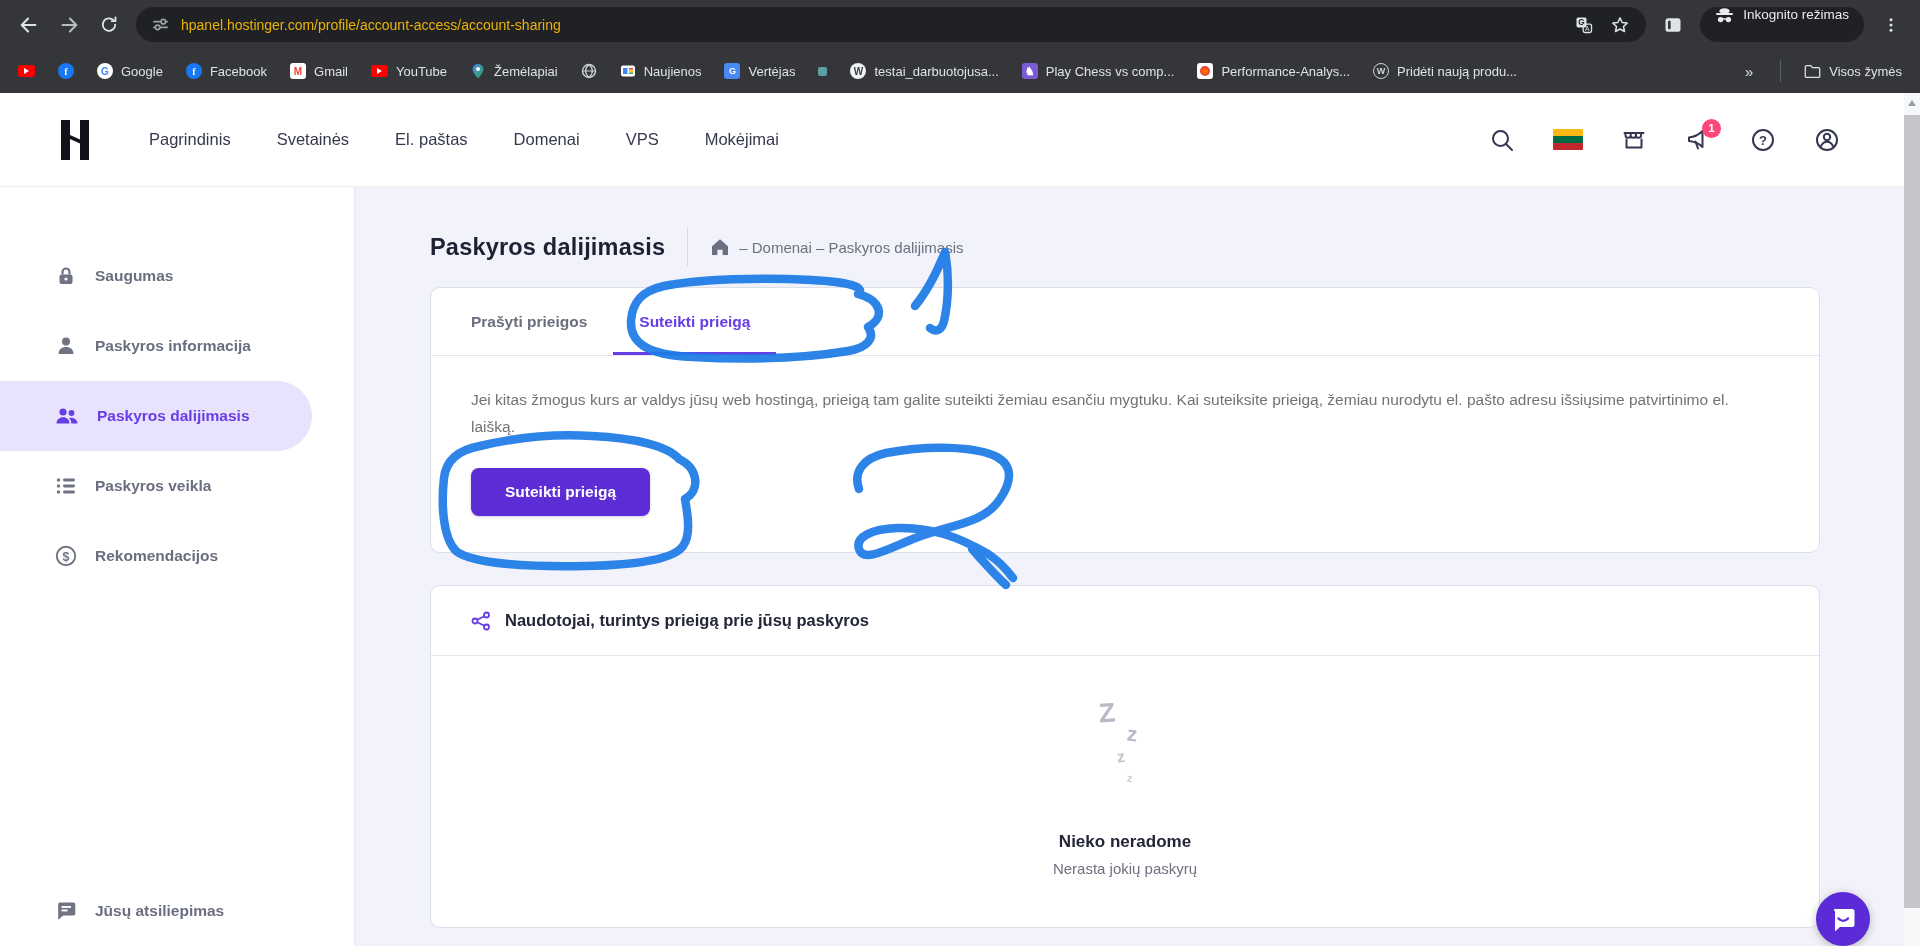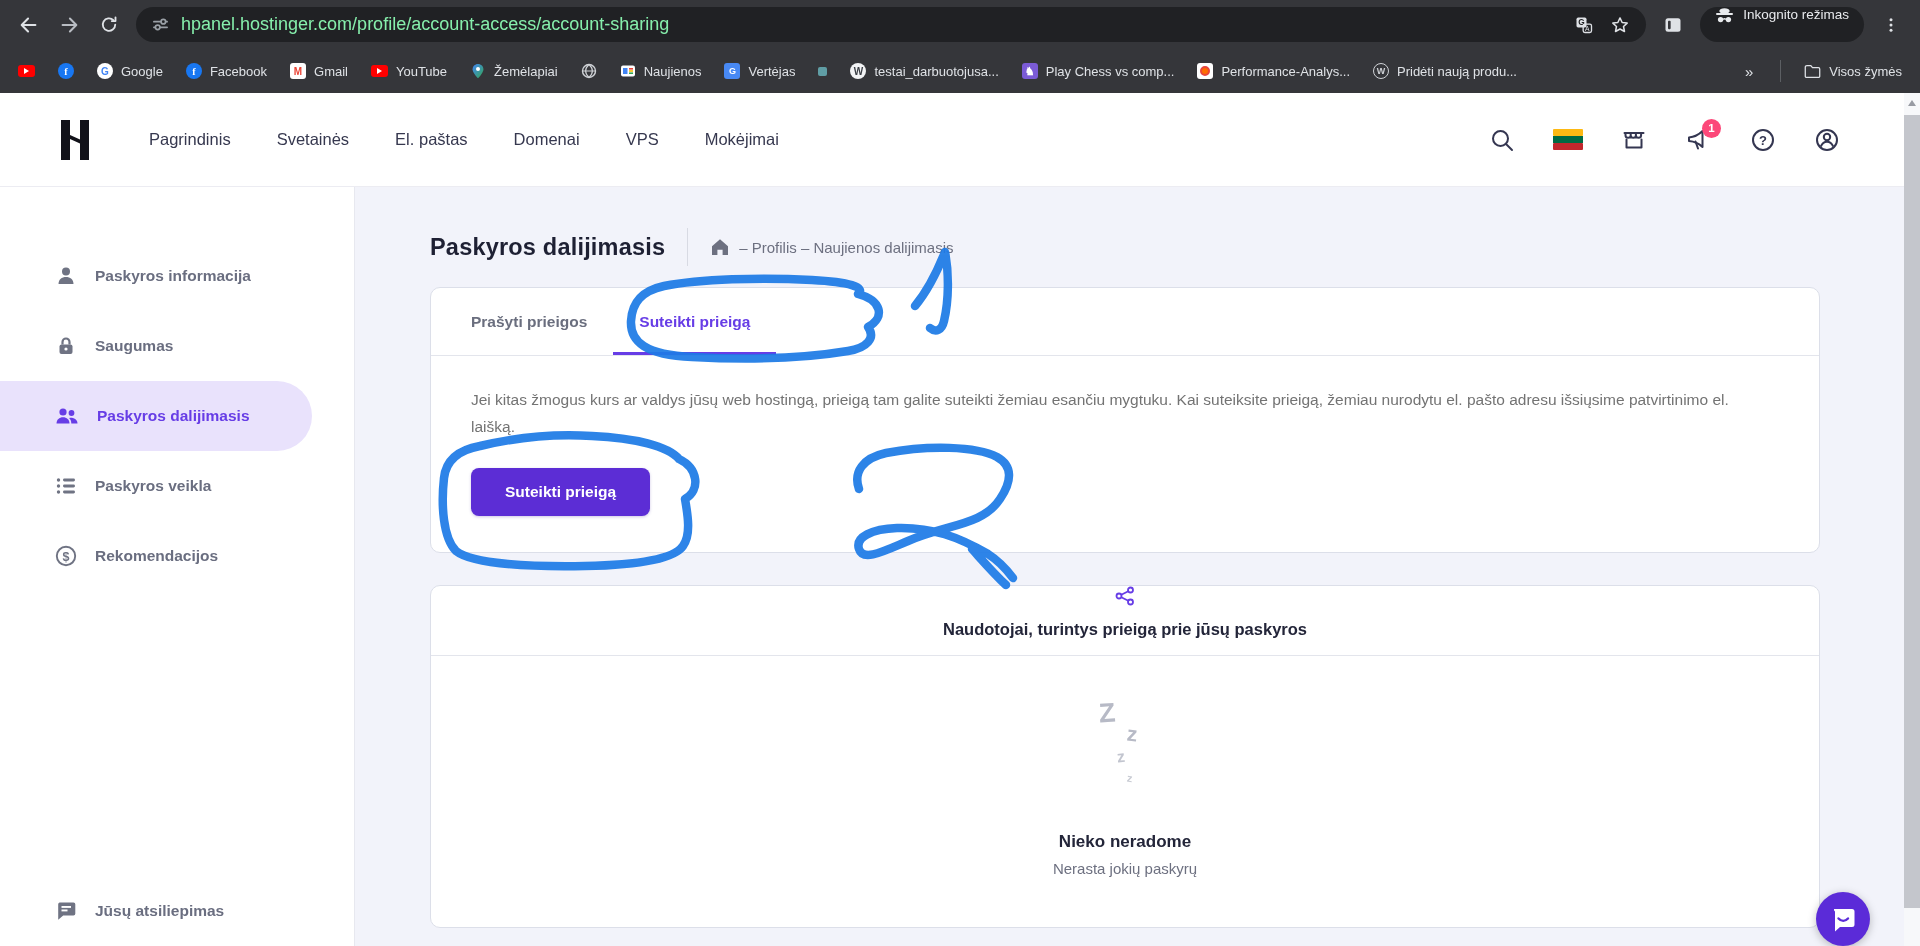--- a/index.html
+++ b/index.html
@@ -5,21 +5,21 @@
   * { box-sizing: border-box; }
   html,body { margin:0; padding:0; }
   body {
     width:1920px; height:946px; overflow:hidden; position:relative;
     font-family:"Liberation Sans", sans-serif; background:#f2f3fa;
   }
   
   .topbar { height:49px; background:#35363a; display:flex; align-items:center; padding:0 10px; gap:2px; }
   .navbtn { width:38px; height:38px; border-radius:50%; display:flex; align-items:center; justify-content:center; flex:none; cursor:pointer; }
   .urlbar { flex:1; min-width:0; height:35px; background:#202124; border-radius:18px; display:flex; align-items:center; gap:12px; padding:0 16px; margin:0 6px; cursor:text; }
-  .url-text { color:#86efac; font-size:18px; flex:1; white-space:nowrap; overflow:hidden; }
+  .url-text { color:#eab308; font-size:14px; flex:1; white-space:nowrap; overflow:hidden; }
   .pill-right { display:flex; align-items:center; gap:16px; }
   .incog-pill { height:35px; background:#202124; border-radius:18px; display:flex; align-items:flex-start; gap:9px; padding:0 15px; color:#e8eaed; font-size:13.5px; flex:none; margin:0 6px; }
   .bookmarks { height:44px; background:#35363a; display:flex; align-items:center; padding:0 18px; gap:23px; font-size:13px; color:#dfe2e6; }
   .bm { display:flex; align-items:center; gap:8px; white-space:nowrap; cursor:pointer; }
   .bm-label { max-width:150px; overflow:hidden; }
   .fv { width:16px; height:16px; flex:none; display:inline-flex; align-items:center; justify-content:center; font-size:10px; font-weight:700; border-radius:3px; }
   .fv-yt { width:17px; height:12px; background:#f00; border-radius:3px; position:relative; }
   .fv-yt::after { content:""; position:absolute; left:6px; top:3px; border-left:5px solid #fff; border-top:3px solid transparent; border-bottom:3px solid transparent; }
   .fv-fb { background:#1877f2; color:#fff; border-radius:50%; font-family:"Liberation Serif",serif; }
   .fv-g  { background:#fff; color:#4285F4; border-radius:50%; }
@@ -53,21 +53,21 @@
   .vdiv { width:1px; height:38px; background:#d8dae3; margin:0 22px; }
   .crumb { display:flex; align-items:center; gap:9px; color:#6d7080; font-size:15px; }
   .card { width:1390px; background:#fff; border:1px solid #dcdfe9; border-radius:10px; }
   .tabs { display:flex; padding:0 14px; border-bottom:1px solid #e3e5ec; }
   .tab { padding:25px 26px 21px; font-size:15.5px; font-weight:700; color:#6a6e7e; cursor:pointer; border-bottom:3px solid transparent; }
   .tab.active { color:#673de6; border-bottom-color:#673de6; }
   .card1-content { padding:30px 40px 36px; }
   .desc { font-size:15.5px; color:#737373; line-height:27px; max-width:1280px; margin:0 0 28px; }
   .grant-btn { background:#5c2dd5; color:#fff; border:none; border-radius:8px; font-weight:700; font-size:15.5px; padding:15px 34px; font-family:inherit; cursor:pointer; box-shadow:0 1px 3px rgba(60,30,150,.25); }
   .card2 { margin-top:32px; }
-  .card2-head { display:flex; align-items:center; gap:14px; height:70px; padding:0 40px; border-bottom:1px solid #e3e5ec; font-size:16.5px; font-weight:700; color:#232539;flex-direction:column; }
+  .card2-head { display:flex; align-items:center; gap:14px; height:70px; padding:0 40px; border-bottom:1px solid #e3e5ec; font-size:16.5px; font-weight:700; color:#232539; }
   .empty { position:relative; height:271px; }
   .zz { position:absolute; color:#b7bac6; font-weight:700; }
   .zz1 { left:668px; top:42px; font-size:27px; transform:rotate(-4deg); }
   .zz2 { left:696px; top:66px; font-size:21px; transform:rotate(6deg); }
   .zz3 { left:686px; top:92px; font-size:16px; transform:rotate(-6deg); color:#c2c5cf; }
   .zz4 { left:696px; top:116px; font-size:11px; transform:rotate(8deg); color:#c9ccd4; }
   .empty-title { position:absolute; top:176px; width:100%; text-align:center; font-size:17px; font-weight:700; color:#232539; }
   .empty-sub { position:absolute; top:204px; width:100%; text-align:center; font-size:15px; color:#6d7080; }
   
   .annotations { position:absolute; left:0; top:0; width:1920px; height:946px; pointer-events:none; z-index:40; }
@@ -281,32 +281,32 @@
           <path d="M6.8 19.5c1.5-3.3 3.8-4.8 6.2-4.8s4.7 1.5 6.2 4.8" stroke="#343651" stroke-width="2" fill="none"></path>
         </svg>
     </div>
   </div>
 </div>
 
 <div class="app-body">
   <aside>
     <div class="side-item">
       <svg width="22" height="22" viewBox="0 0 22 22">
-          <circle cx="11" cy="6.5" r="4" fill="#6f7383"></circle>
-          <path d="M3.5 19c0-4.5 3.3-7 7.5-7s7.5 2.5 7.5 7z" fill="#6f7383"></path>
-        </svg>
-      <span>Paskyros informacija</span>
-    </div>
-    <div class="side-item">
-      <svg width="22" height="22" viewBox="0 0 22 22">
           <path d="M7.5 9.5V7a3.5 3.5 0 0 1 7 0v2.5" stroke="#6f7383" stroke-width="2.2" fill="none"></path>
           <rect x="4.5" y="9.5" width="13" height="9.5" rx="2" fill="#6f7383"></rect>
           <circle cx="11" cy="14" r="1.6" fill="#fff"></circle>
         </svg>
       <span>Saugumas</span>
+    </div>
+    <div class="side-item">
+      <svg width="22" height="22" viewBox="0 0 22 22">
+          <circle cx="11" cy="6.5" r="4" fill="#6f7383"></circle>
+          <path d="M3.5 19c0-4.5 3.3-7 7.5-7s7.5 2.5 7.5 7z" fill="#6f7383"></path>
+        </svg>
+      <span>Paskyros informacija</span>
     </div>
     <div class="side-item active">
       <svg width="24" height="22" viewBox="0 0 24 22">
           <circle cx="8" cy="7" r="3.6" fill="#673de6"></circle>
           <circle cx="16.5" cy="8" r="2.9" fill="#673de6"></circle>
           <path d="M1.5 18.5c0-4 2.8-6.3 6.5-6.3s6.5 2.3 6.5 6.3z" fill="#673de6"></path>
           <path d="M15.5 12.8c3.2 0 7 1.7 7 5.7h-6.2c0-2.3-.8-4.3-2.3-5.4z" fill="#673de6"></path>
         </svg>
       <span>Paskyros dalijimasis</span>
     </div>
@@ -339,21 +339,21 @@
   </aside>
 
   <main class="content">
     <div class="title-row">
       <h1>Paskyros dalijimasis</h1>
       <div class="vdiv"></div>
       <div class="crumb">
         <svg width="20" height="20" viewBox="0 0 20 20">
             <path d="M10 2.2 18 9.3 V18 h-5.4 v-5.2 h-5.2 V18 H2 V9.3 Z" fill="#6d7080"></path>
           </svg>
-        <span>– Profilis – Naujienos dalijimasis</span>
+        <span>– Domenai – Paskyros dalijimasis</span>
       </div>
     </div>
 
     <div class="card">
       <div class="tabs">
         <div class="tab">Prašyti prieigos</div>
         <div class="tab active">Suteikti prieigą</div>
       </div>
       <div class="card1-content">
         <p class="desc">Jei kitas žmogus kurs ar valdys jūsų web hostingą, prieigą tam galite suteikti žemiau esančiu mygtuku. Kai suteiksite prieigą, žemiau nurodytu el. pašto adresu išsiųsime patvirtinimo el. laišką.</p>

